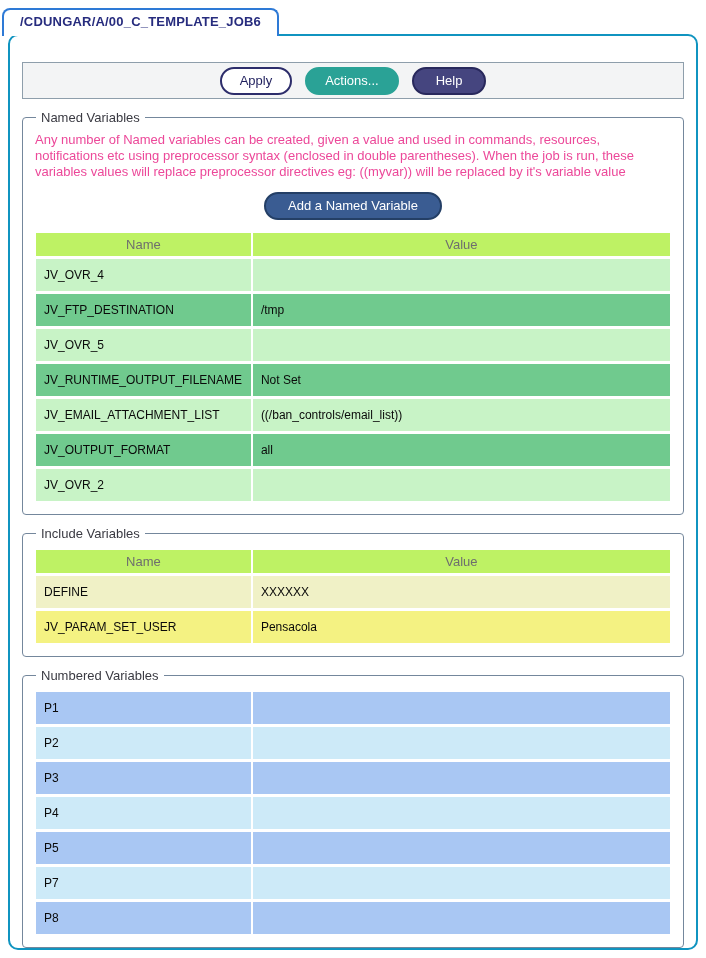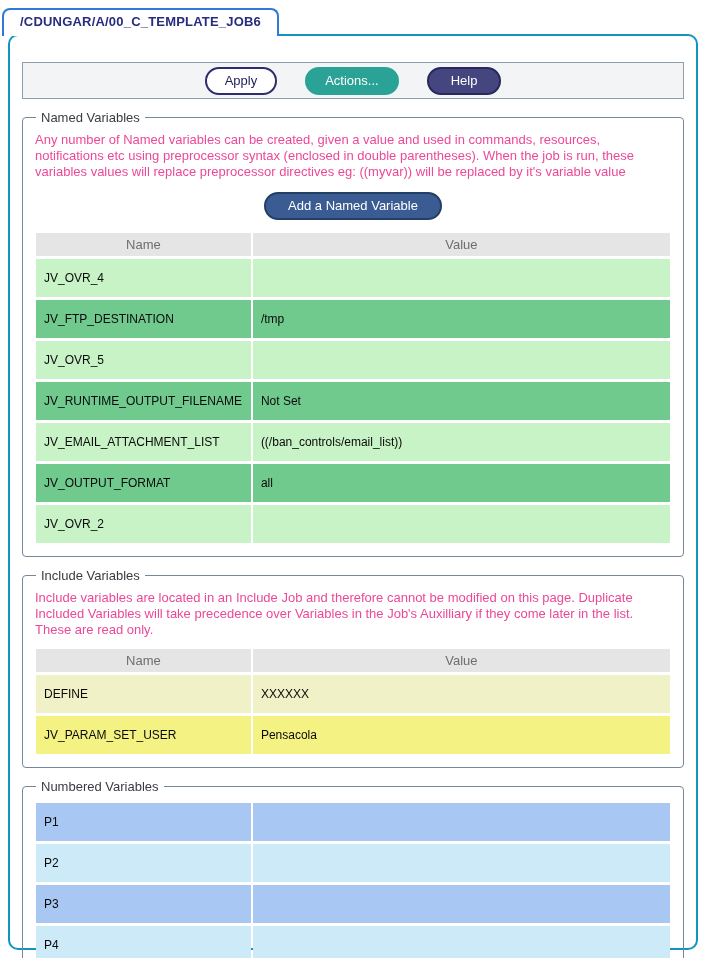--- a/index.html
+++ b/index.html
@@ -28,21 +28,21 @@
     border: 2px solid #1094c0;
     border-radius: 10px;
     padding: 26px 12px 10px 12px;
   }
   
   .button-bar {
     background: #f3f4f5;
     border: 1px solid #8e9eab;
     height: 37px;
     display: flex; align-items: center; justify-content: center;
-    gap: 28px;
+    gap: 13px;
   }
   .btn {
     font-family: "Liberation Sans", sans-serif;
     font-size: 13px;
     border-radius: 14px;
     padding: 4px 18px;
     cursor: pointer;
     line-height: 16px;
   }
   .btn-apply   { background: #ffffff; border: 2px solid #2d2d6b; color: #1e1e5c; }
@@ -68,28 +68,28 @@
   .add-wrap { text-align: center; margin: 12px 0 10px 0; }
   
   table.var-table {
     width: 100%;
     border-collapse: separate;
     border-spacing: 2px 3px;
     table-layout: fixed;
     margin-top: 4px;
   }
   table.var-table th {
-    background: #e5e5e5; color: #6e6e6e;
+    background: #bef264; color: #6e6e6e;
     font-weight: normal; font-size: 13px;
     text-align: center; padding: 4px 15px;
   }
   table.var-table td {
     font-size: 12px; color: #0a0a0a;
     padding: 4px 8px;
-    height: 38px;
+    height: 32px;
     overflow: hidden; white-space: nowrap;
   }
   table.var-table .col-name { width: 34%; }
   
   table.green tbody tr:nth-child(odd)  td { background: #c8f3c6; }
   table.green tbody tr:nth-child(even) td { background: #70ca8e; }
   
   table.yellow tbody tr:nth-child(odd)  td { background: #f0f1c6; }
   table.yellow tbody tr:nth-child(even) td { background: #f4f282; }
   
@@ -153,21 +153,20 @@
         <tr>
           <td>JV_OVR_2</td>
           <td></td>
         </tr>
       </tbody>
     </table>
   </fieldset>
 
   <fieldset>
     <legend>Include Variables</legend>
-    <p class="desc">Include variables are located in an Include Job and therefore cannot be modified on this page. Duplicate Included Variables will take precedence over Variables in the Job's Auxilliary if they come later in the list. These are read only.</p>
     <table class="var-table yellow">
       <thead>
         <tr>
           <th class="col-name">Name</th>
           <th>Value</th>
         </tr>
       </thead>
       <tbody>
         <tr>
           <td>DEFINE</td>

